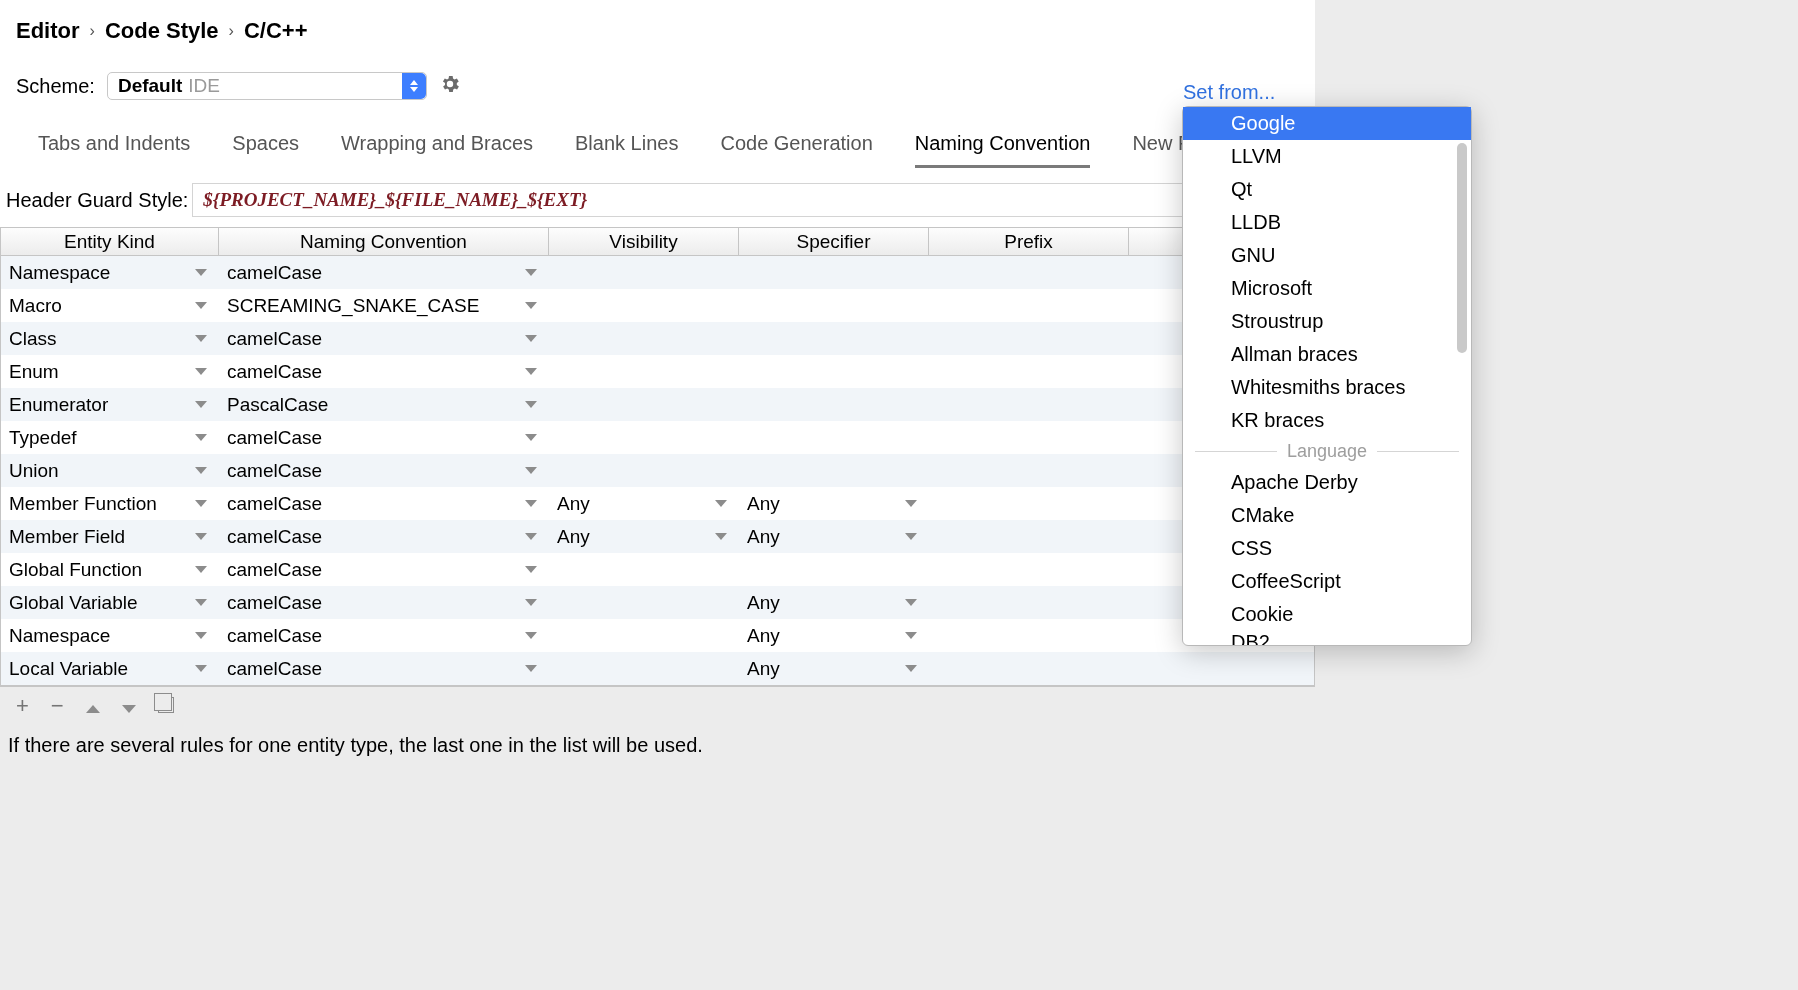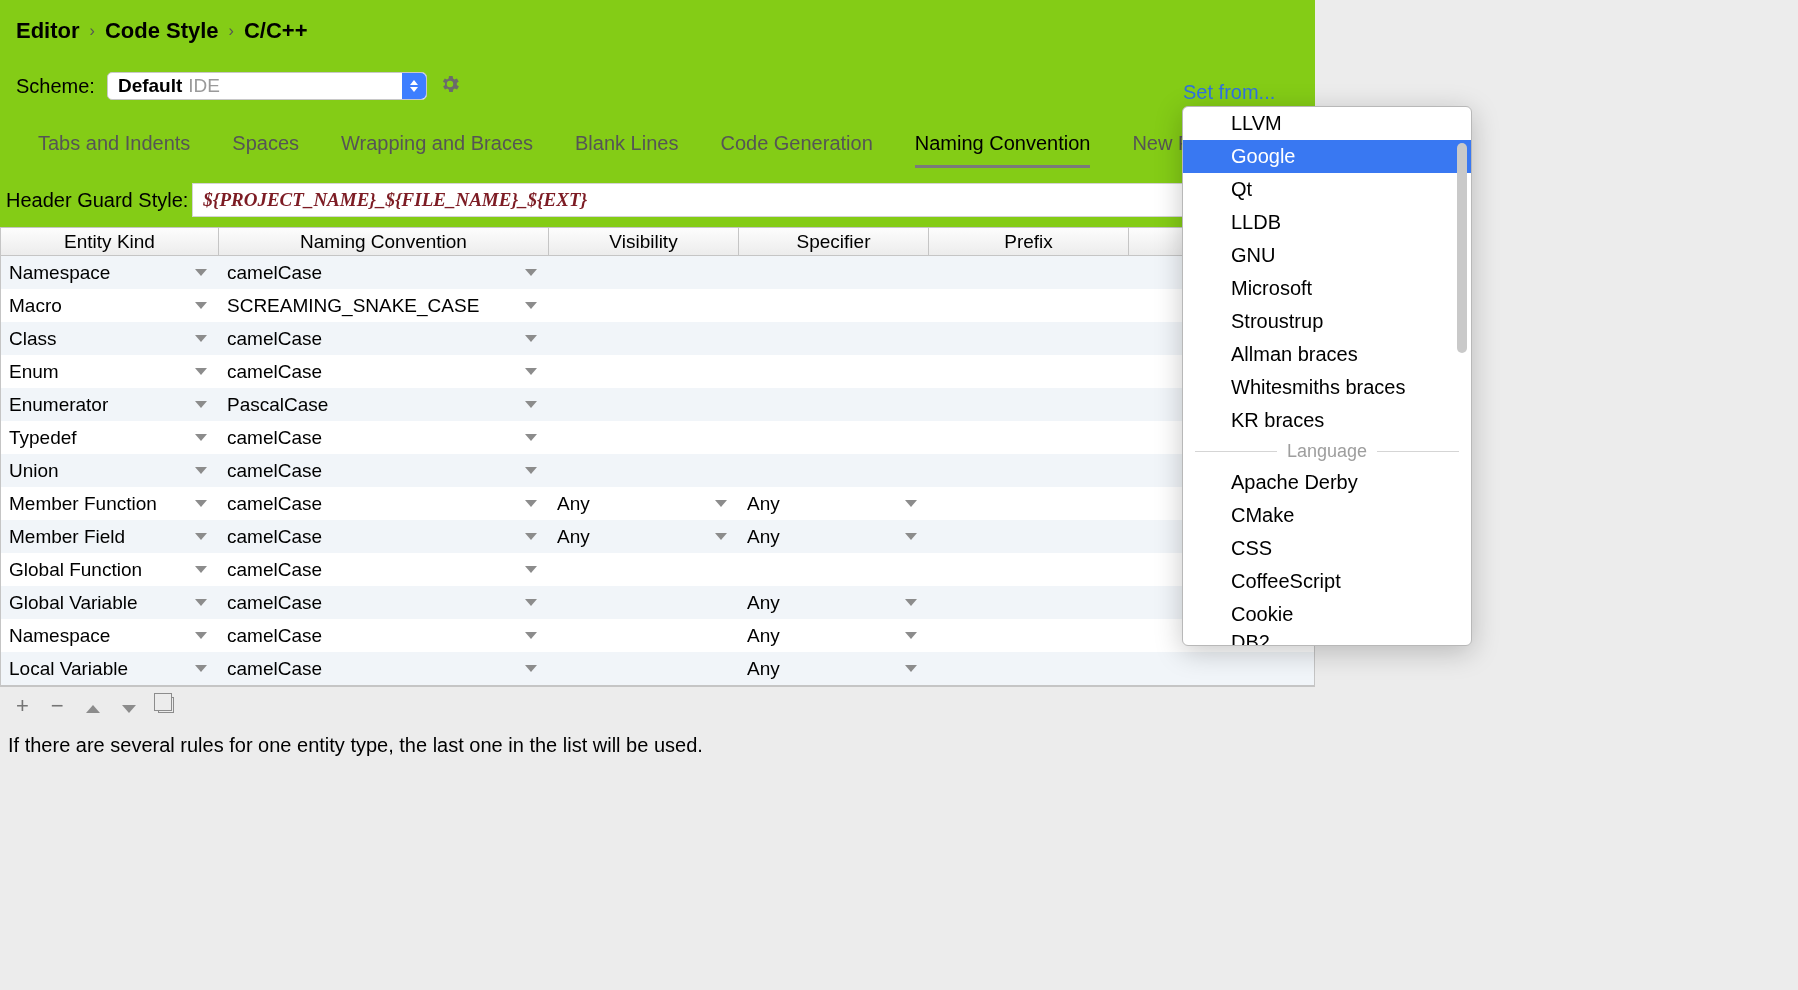--- a/index.html
+++ b/index.html
@@ -7,21 +7,21 @@
       font-family: -apple-system, BlinkMacSystemFont, "Segoe UI", Arial, sans-serif;
       font-size: 17px;
       background: #ececec;
       color: #000;
       width: 1798px;
       height: 990px;
       position: relative;
     }
     .main-panel {
       width: 1315px;
-      background: #84cc16;
+      background: #ffffff;
       position: relative;
     }
     .breadcrumb {
       padding: 18px 16px 10px 16px;
       font-size: 22px;
       display: flex;
       align-items: center;
       gap: 10px;
     }
     .breadcrumb-item { font-weight: bold; }
@@ -569,22 +569,22 @@
     <span class="tbtn"><span class="tri-down"></span></span>
     <span class="tbtn"><span class="copy-icon"></span></span>
   </div>
 
   <div class="footer-note">If there are several rules for one entity type, the last one in the list will be used.</div>
 </div>
 
 <div class="set-from-menu">
   <div class="set-from-label">Set from...</div>
   <div id="sf-body">
+      <div class="sf-item selected">Google</div>
       <div class="sf-item">LLVM</div>
-      <div class="sf-item selected">Google</div>
       <div class="sf-item">Qt</div>
       <div class="sf-item">LLDB</div>
       <div class="sf-item">GNU</div>
       <div class="sf-item">Microsoft</div>
       <div class="sf-item">Stroustrup</div>
       <div class="sf-item">Allman braces</div>
       <div class="sf-item">Whitesmiths braces</div>
       <div class="sf-item">KR braces</div>
       <div class="sf-sep">
         <span>Language</span>

